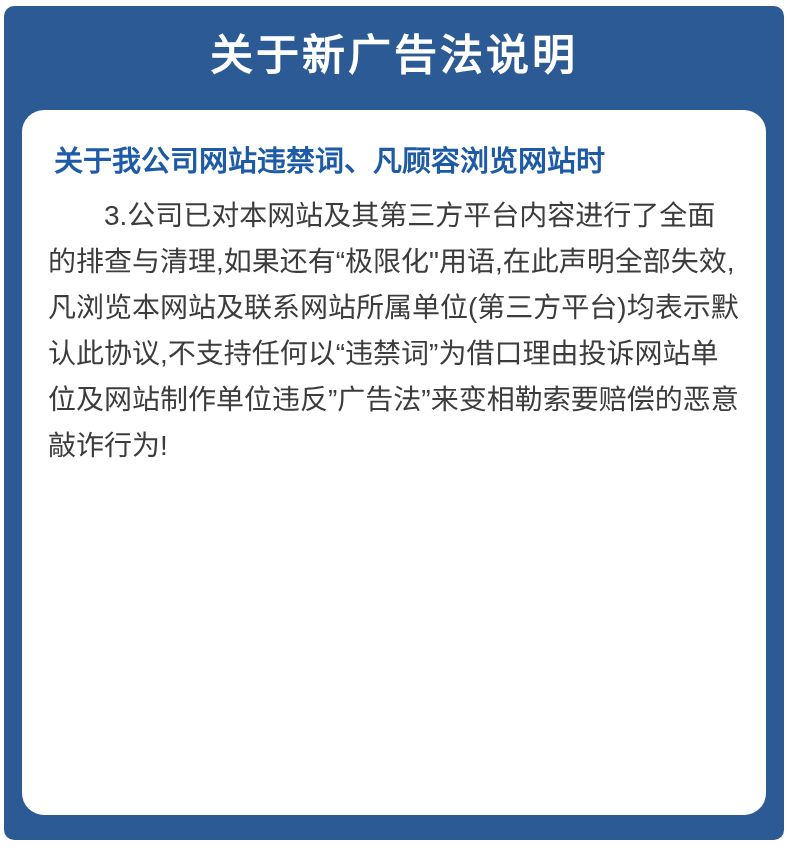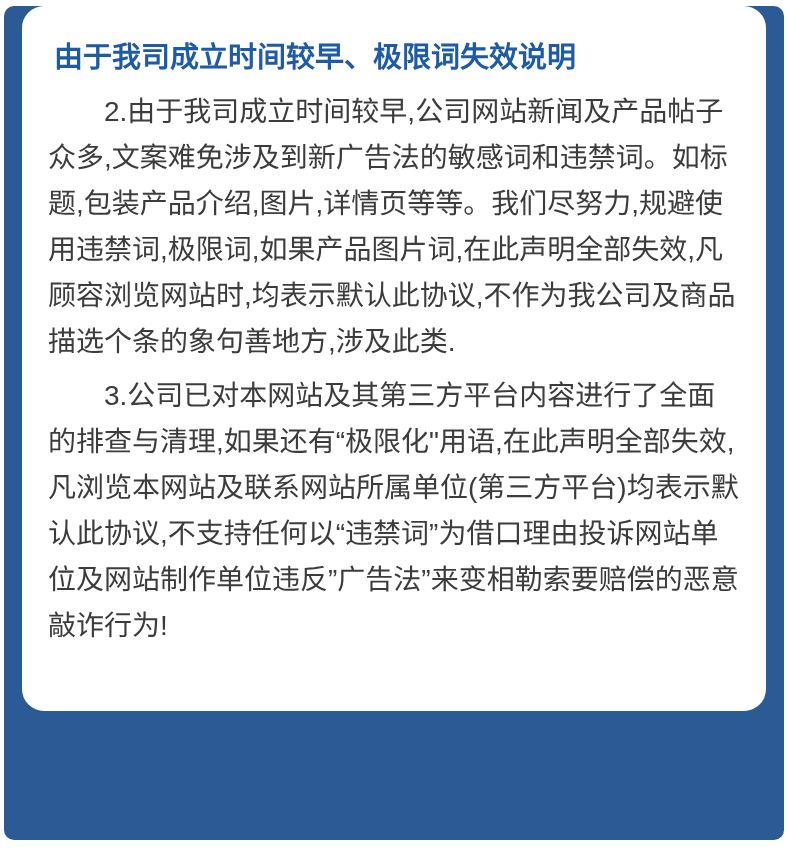--- a/index.html
+++ b/index.html
@@ -64,25 +64,27 @@
     margin: 0 0 8px 0;
     text-indent: 2em;
   }
 </style>
 </head>
 <body>
 
 <div class="page">
   <div class="blue-wrap">
 
+    <div class="banner">
+      <div class="banner-title">关于新广告法说明</div>
+    </div>
 
     <div class="card">
-      <h2 class="card-heading">由于我司成立时间较早、极限词失效说明</h2>
+      <h2 class="card-heading">关于我公司网站违禁词、凡顾容浏览网站时</h2>
 
       <div class="body-text">
-        <p class="para">2.由于我司成立时间较早,公司网站新闻及产品帖子众多,文案难免涉及到新广告法的敏感词和违禁词。如标题,包装产品介绍,图片,详情页等等。我们尽努力,规避使用违禁词,极限词,如果产品图片词,在此声明全部失效,凡顾容浏览网站时,均表示默认此协议,不作为我公司及商品描选个条的象句善地方,涉及此类.</p>
         <p class="para">3.公司已对本网站及其第三方平台内容进行了全面的排查与清理,如果还有“极限化"用语,在此声明全部失效,凡浏览本网站及联系网站所属单位(第三方平台)均表示默认此协议,不支持任何以“违禁词”为借口理由投诉网站单位及网站制作单位违反”广告法”来变相勒索要赔偿的恶意敲诈行为!</p>
 
       </div>
     </div>
 
   </div>
 </div>
 
 </body></html>

